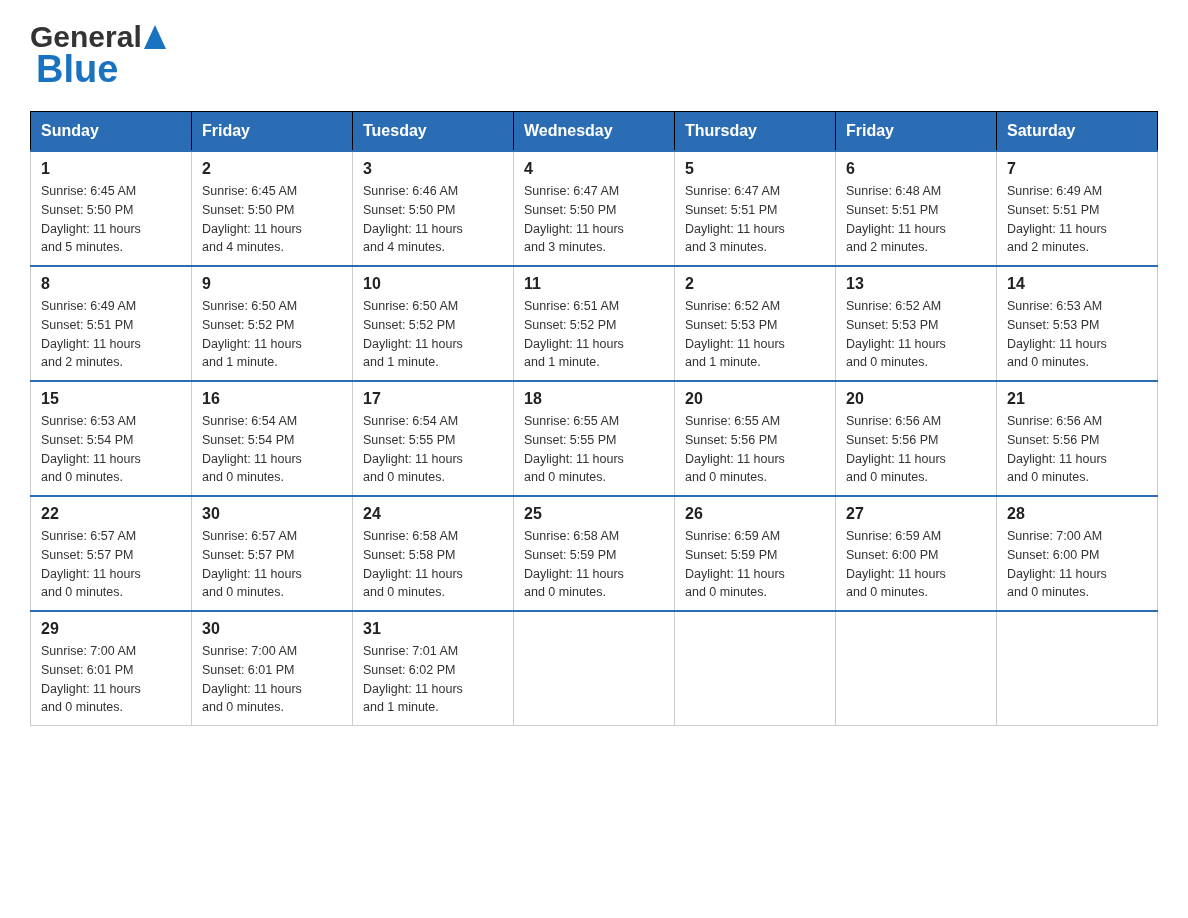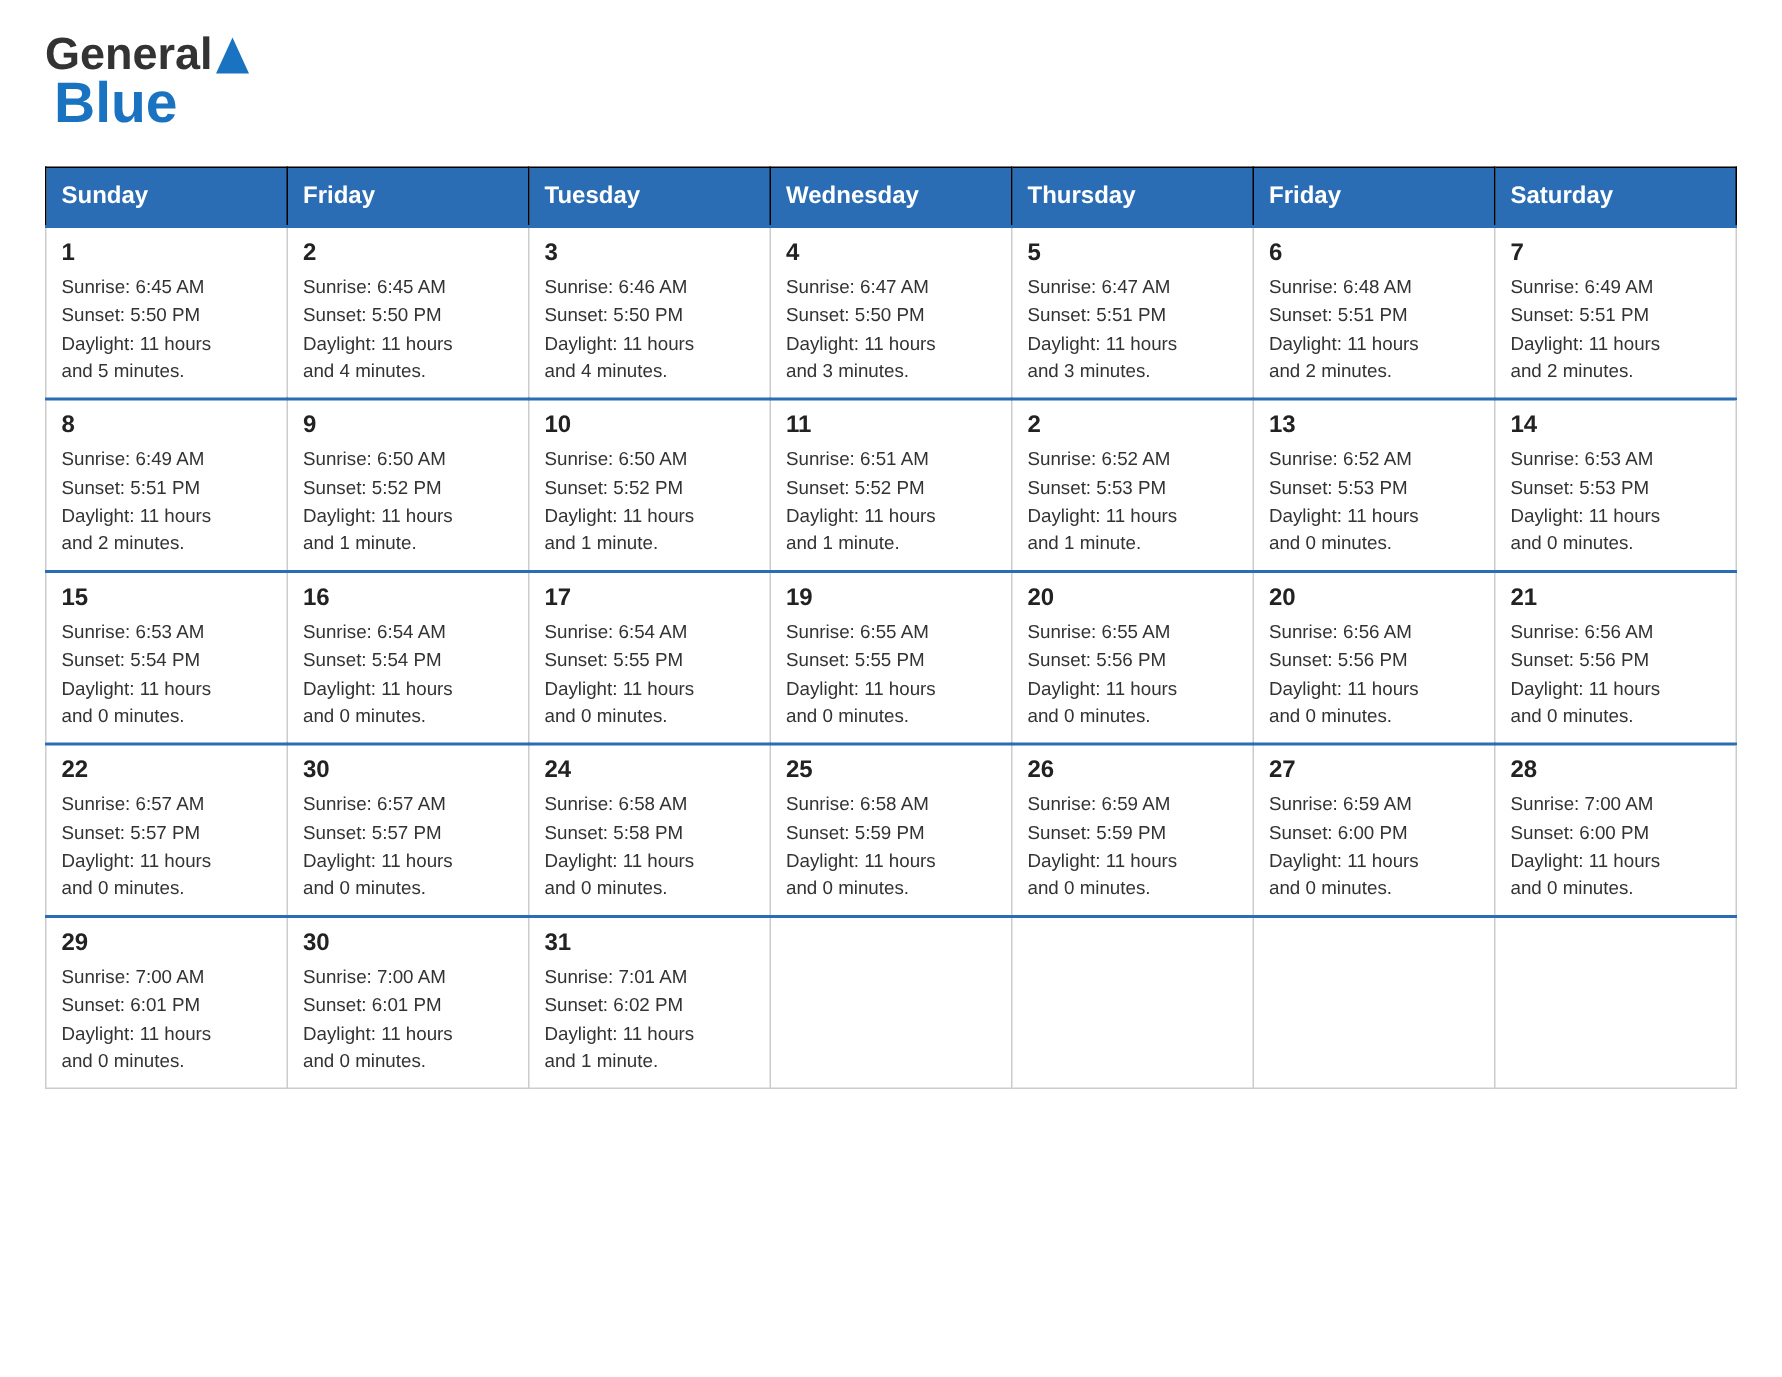--- a/index.html
+++ b/index.html
@@ -185,21 +185,21 @@
         </td>
         <td>
           <span class="day-number">16</span>
           <div class="day-info">Sunrise: 6:54 AM<br>Sunset: 5:54 PM<br>Daylight: 11 hours<br>and 0 minutes.</div>
         </td>
         <td>
           <span class="day-number">17</span>
           <div class="day-info">Sunrise: 6:54 AM<br>Sunset: 5:55 PM<br>Daylight: 11 hours<br>and 0 minutes.</div>
         </td>
         <td>
-          <span class="day-number">19</span>
+          <span class="day-number">18</span>
           <div class="day-info">Sunrise: 6:55 AM<br>Sunset: 5:55 PM<br>Daylight: 11 hours<br>and 0 minutes.</div>
         </td>
         <td>
           <span class="day-number">20</span>
           <div class="day-info">Sunrise: 6:55 AM<br>Sunset: 5:56 PM<br>Daylight: 11 hours<br>and 0 minutes.</div>
         </td>
         <td>
           <span class="day-number">20</span>
           <div class="day-info">Sunrise: 6:56 AM<br>Sunset: 5:56 PM<br>Daylight: 11 hours<br>and 0 minutes.</div>
         </td>

